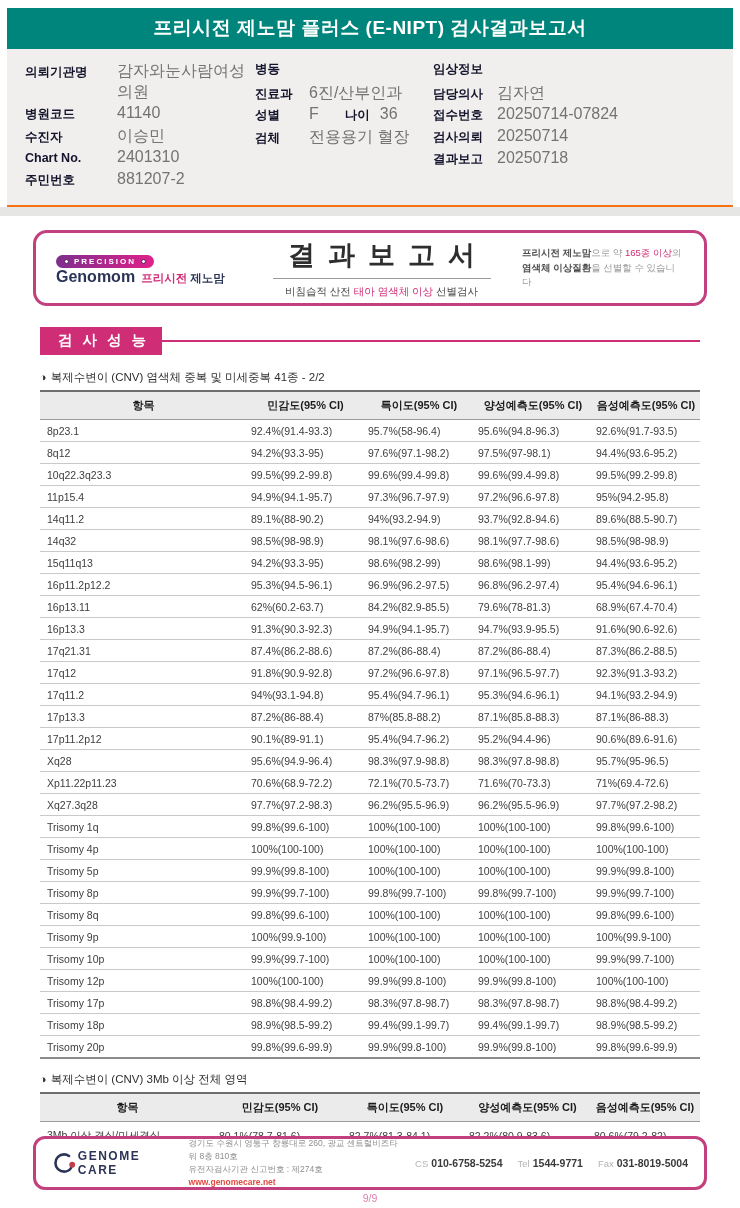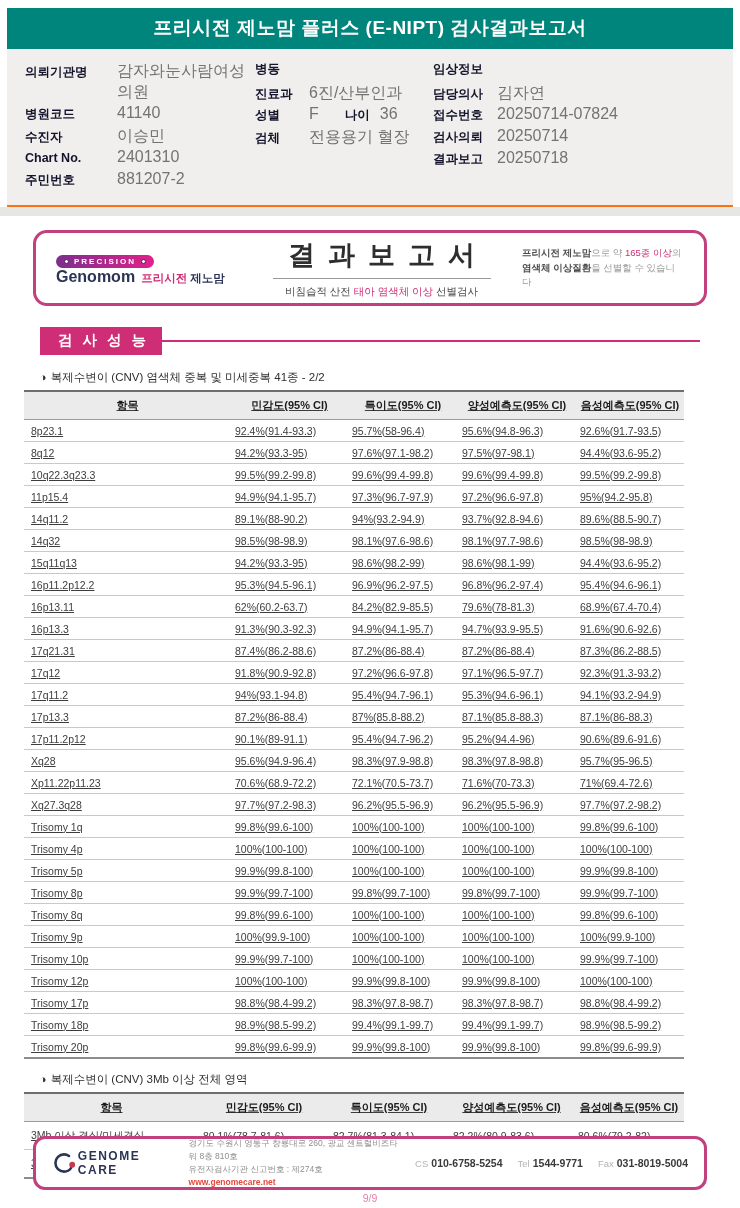--- a/index.html
+++ b/index.html
@@ -45,22 +45,22 @@
   .right-note b { color:#4d4d4d; }
   
   .section-head { margin:21px 40px 0; display:flex; align-items:center; }
   .section-badge { background:#d02d77; color:#fff; font-weight:bold; font-size:14.5px;
     letter-spacing:10px; padding:4px 6px 5px 18px; }
   .section-rule { flex:1; height:2px; background:#d02d77; }
   
   .table-note { margin:15px 40px 5px; font-size:11.5px; color:#2e2e2e; }
   .table-note .bullet { font-size:11px; margin-right:4px; }
   
-  table { width:660px; margin:3px 24px 0; border-collapse:collapse; table-layout:fixed;
-    font-size:10.5px; color:#3d3d3d; border-top:2px solid #6e6e6e; border-bottom:2px solid #8c8c8c;text-decoration:underline; }
+  table { width:660px; margin:3px 40px 0; border-collapse:collapse; table-layout:fixed;
+    font-size:10.5px; color:#3d3d3d; border-top:2px solid #6e6e6e; border-bottom:2px solid #8c8c8c; }
   thead th { background:#ebebeb; font-weight:bold; color:#1c1c1c; font-size:11px;
     padding:6px 2px; border-bottom:1px solid #9b9b9b; text-align:center; }
   tbody td { padding:4.5px 2px 4.5px 4px; border-bottom:1px solid #c9c9c9; text-align:left; }
   tbody tr:last-child td { border-bottom:none; }
   tbody td:first-child { padding-left:7px; }
   .t2 tbody td { padding-top:6.5px; padding-bottom:6.5px; }
   
   .footer-box { position:absolute; left:33px; right:33px; top:1136px; height:54px;
     border:3px solid #c2407e; border-radius:12px; display:flex; align-items:center;
     padding:0 16px; gap:12px; background:#fff; }

